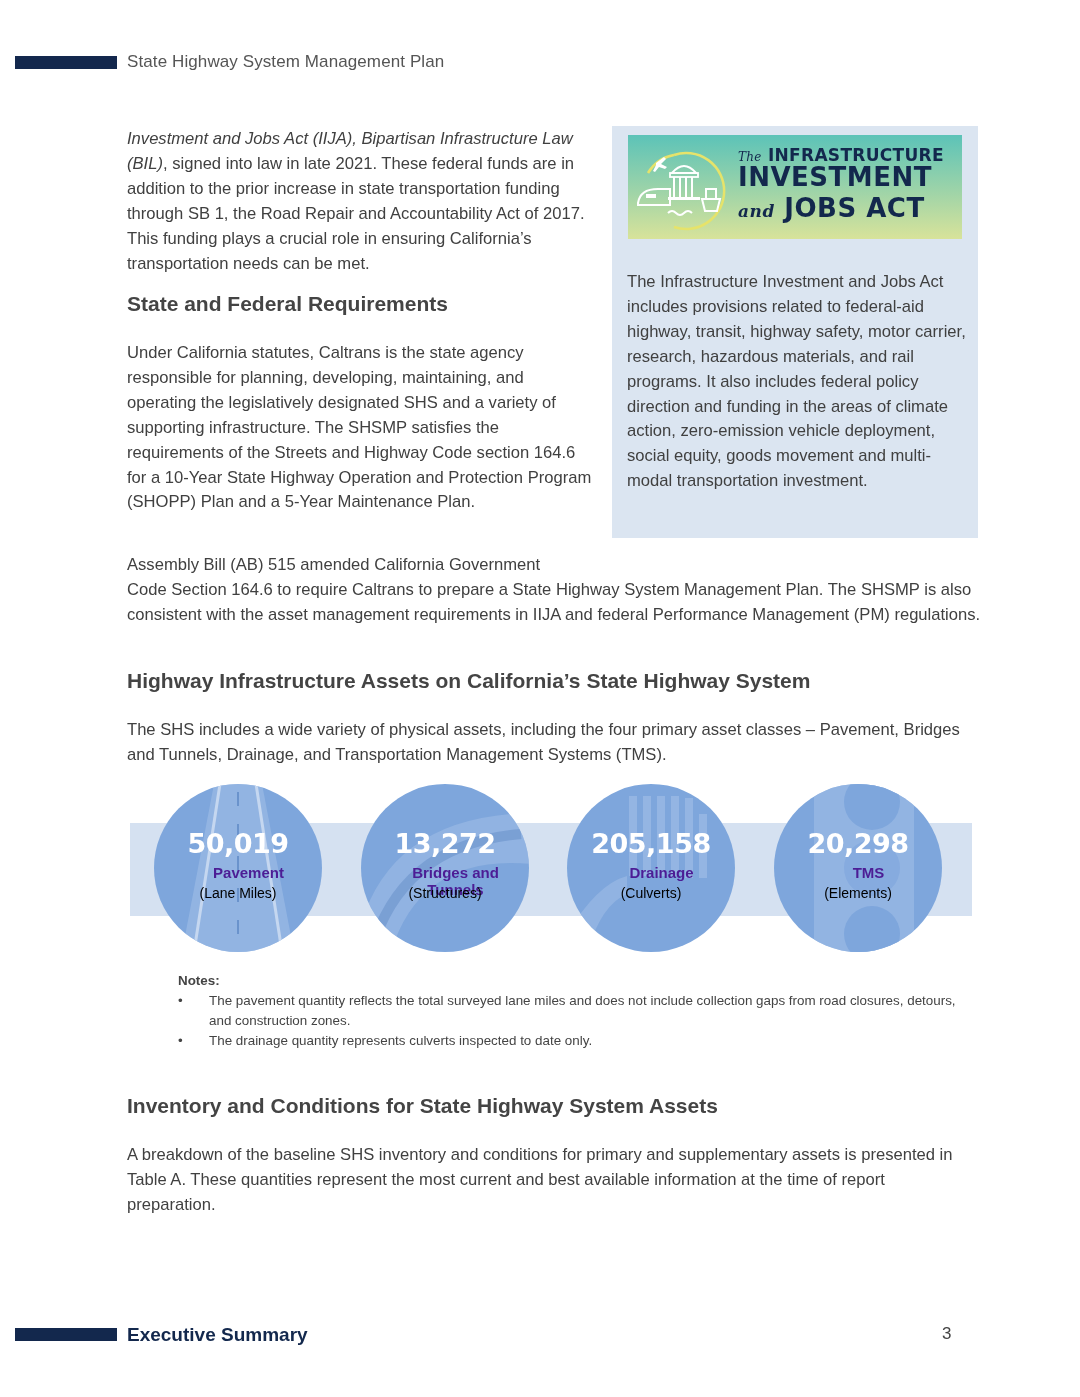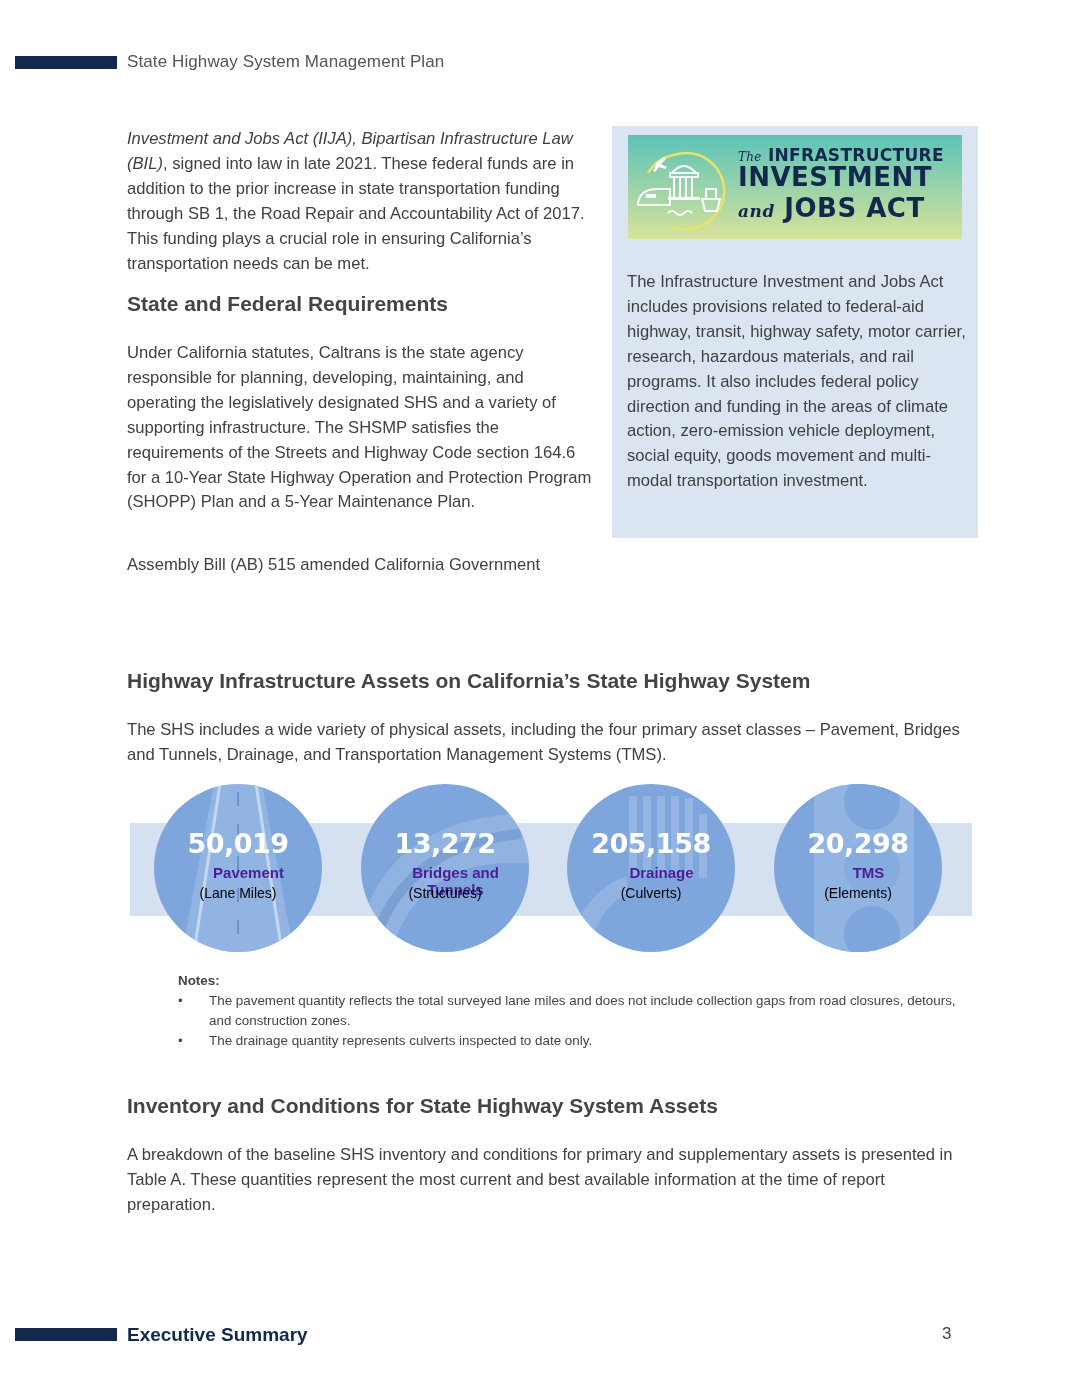--- a/index.html
+++ b/index.html
@@ -89,20 +89,21 @@
       <div class="l3"><span class="and">and</span> <span>JOBS ACT</span></div>
     </div>
   </div>
   <div class="sidebar-text body-text">The Infrastructure Investment and Jobs Act includes provisions related to federal-aid highway, transit, highway safety, motor carrier, research, hazardous materials, and rail programs.  It also includes federal policy direction and funding in the areas of climate action, zero-emission vehicle deployment, social equity, goods movement and multi-modal transportation investment.</div>
 </div>
 
 <div class="h2" style="top:292px;">State and Federal Requirements</div>
 <div class="req body-text">Under California statutes, Caltrans is the state agency responsible for planning, developing, maintaining, and operating the legislatively designated SHS and a variety of supporting infrastructure.  The SHSMP satisfies the requirements of the Streets and Highway Code section 164.6 for a 10-Year State Highway Operation and Protection Program (SHOPP) Plan and a 5-Year Maintenance Plan.</div>
 <div class="ab515 body-text">
     <div>Assembly Bill (AB) 515 amended California Government</div>
+    <div>Code Section 164.6 to require Caltrans to prepare a State Highway System Management Plan.  The SHSMP is also consistent with the asset management requirements in IIJA and federal Performance Management (PM) regulations.</div>
   </div>
 
 <div class="h2" style="top:669px;">Highway Infrastructure Assets on California’s State Highway System</div>
 <div class="assets-text body-text">The SHS includes a wide variety of physical assets, including the four primary asset classes – Pavement, Bridges and Tunnels, Drainage, and Transportation Management Systems (TMS).</div>
 
 <div class="band"></div>
 
 <div class="circle" style="left:154px;">
   <svg width="168" height="168" viewBox="0 0 168 168">
     <path d="M60 0 L108 0 L140 168 L28 168 Z" fill="#a3c0e8" opacity="0.55"></path>

